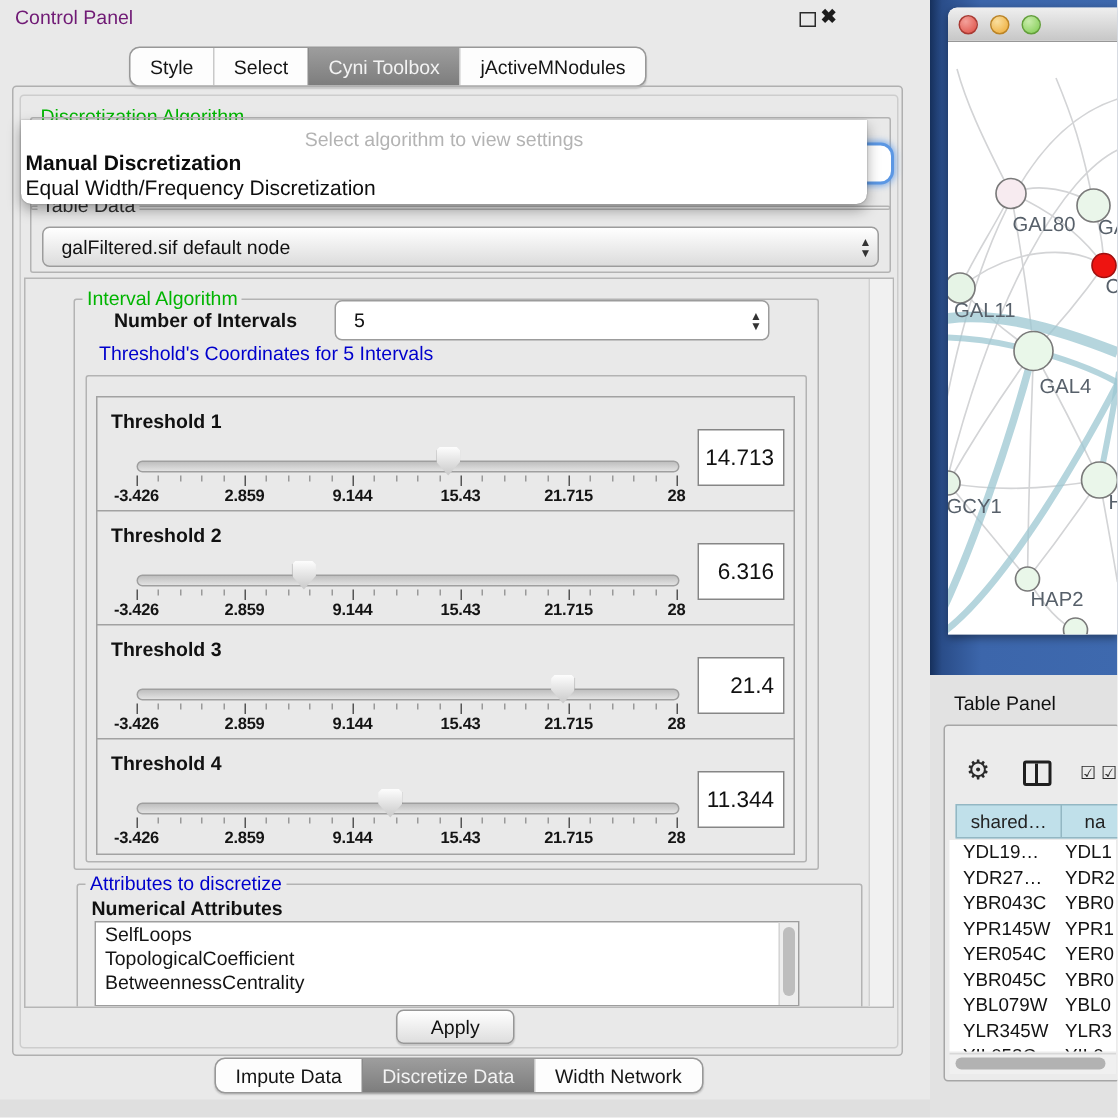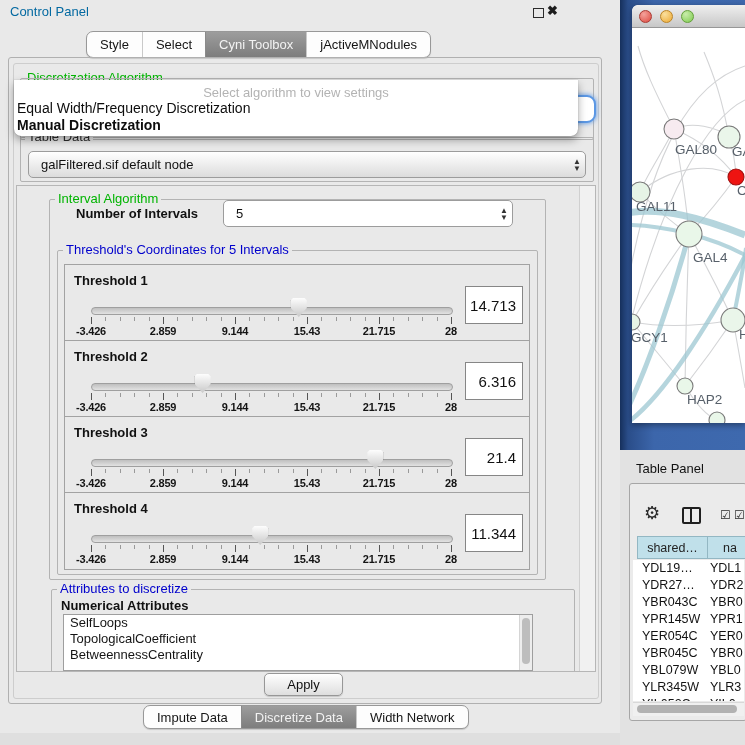--- a/index.html
+++ b/index.html
@@ -2,21 +2,21 @@
 <html><head>
 <meta charset="utf-8">
 <style>
   html,body{margin:0;padding:0;}
   #stage{position:relative;width:745px;height:745px;overflow:hidden;
     font-family:"Liberation Sans",sans-serif;background:#e9e9e9;}
   .abs{position:absolute;}
 
   
   #left-panel{left:0;top:0;width:620px;height:745px;background:#e9e9e9;}
-  #cp-title{left:10px;top:4px;font-size:13px;color:#0369a1;}
+  #cp-title{left:10px;top:4px;font-size:13px;color:#701a75;}
   #float-btn{left:533px;top:8px;width:9px;height:8px;border:1.5px solid #2b2b2b;background:transparent;}
   #close-btn{left:547px;top:3px;font-size:13px;font-weight:bold;color:#1c1c1c;}
 
   .seg{display:flex;border:1px solid #989898;border-radius:7px;background:#fdfdfd;overflow:hidden;
        box-shadow:0 1px 1px rgba(0,0,0,.15);}
   .seg-item{display:flex;align-items:center;justify-content:center;font-size:13px;color:#151515;
        padding:0 13px;border-left:1px solid #c9c9c9;white-space:nowrap;}
   .seg-item:first-child{border-left:none;}
   .seg-item.sel{background:linear-gradient(#9d9d9d,#7d7d7d);color:#f3f3f3;border-left-color:#8a8a8a;}
   #seg-top{left:86px;top:31px;height:25px;}
@@ -57,21 +57,21 @@
   
   #scroll{left:16px;top:185px;width:578px;height:485px;border:1px solid #b6b6b6;overflow:hidden;}
   #vscroll-track{left:562px;top:0;width:16px;height:485px;background:#f1f1f1;border-left:1px solid #d0d0d0;}
 
   #interval-box{left:32px;top:13px;width:495px;height:379px;}
   #interval-label{left:38px;top:6px;}
   #noi-label{left:59px;top:20px;font-size:13px;font-weight:bold;color:#111;}
   #noi-combo{left:206px;top:14px;width:288px;height:25px;background:#fff;}
 
   #thr-box{left:40px;top:64px;width:479px;height:323px;}
-  #thr-label{left:46px;top:57px;}
+  #thr-label{left:46px;top:43px;}
 
   .thr-group{position:absolute;left:6px;width:464px;height:76px;border:1px solid #a2a2a2;background:#e9e9e9;}
   .thr-name{position:absolute;left:9px;top:8px;font-size:13px;font-weight:bold;color:#111;}
   .thr-track{position:absolute;left:26px;top:42px;width:360px;height:6px;border:1px solid #9f9f9f;
      border-radius:4px;background:linear-gradient(#bfbfbf,#e2e2e2);}
   .thr-thumb{position:absolute;top:33px;width:16px;height:19px;
      background:linear-gradient(#fdfdfd,#c9c9c9);
      clip-path:polygon(14% 0,86% 0,100% 12%,100% 52%,50% 100%,0 52%,0 12%);
      filter:drop-shadow(0 0 1px #666);}
   .tick{position:absolute;top:52px;width:1px;background:#999;height:4px;}
@@ -155,22 +155,22 @@
     <div id="outer-box" class="abs"></div>
     <div id="inner-box" class="abs"></div>
 
     <div id="algo-label" class="titled-label abs t-green">Discretization Algorithm</div>
     <div id="algo-box" class="titled abs"></div>
     <div id="algo-combo" class="abs"></div>
 
     <div id="popup" class="abs">
       <div id="popup-placeholder">Select algorithm to view settings</div>
       <div id="popup-options">
+          <div class="popup-opt bold">Manual Discretization</div>
           <div class="popup-opt">Equal Width/Frequency Discretization</div>
-          <div class="popup-opt bold">Manual Discretization</div>
         </div>
     </div>
 
     <div id="tabledata-label" class="titled-label abs t-dark">Table Data</div>
     <div id="tabledata-box" class="titled abs"></div>
     <div id="tabledata-combo" class="combo abs">
       <span class="txt">galFiltered.sif default node</span>
       <span class="stepper">▲<br>▼</span>
     </div>
 

